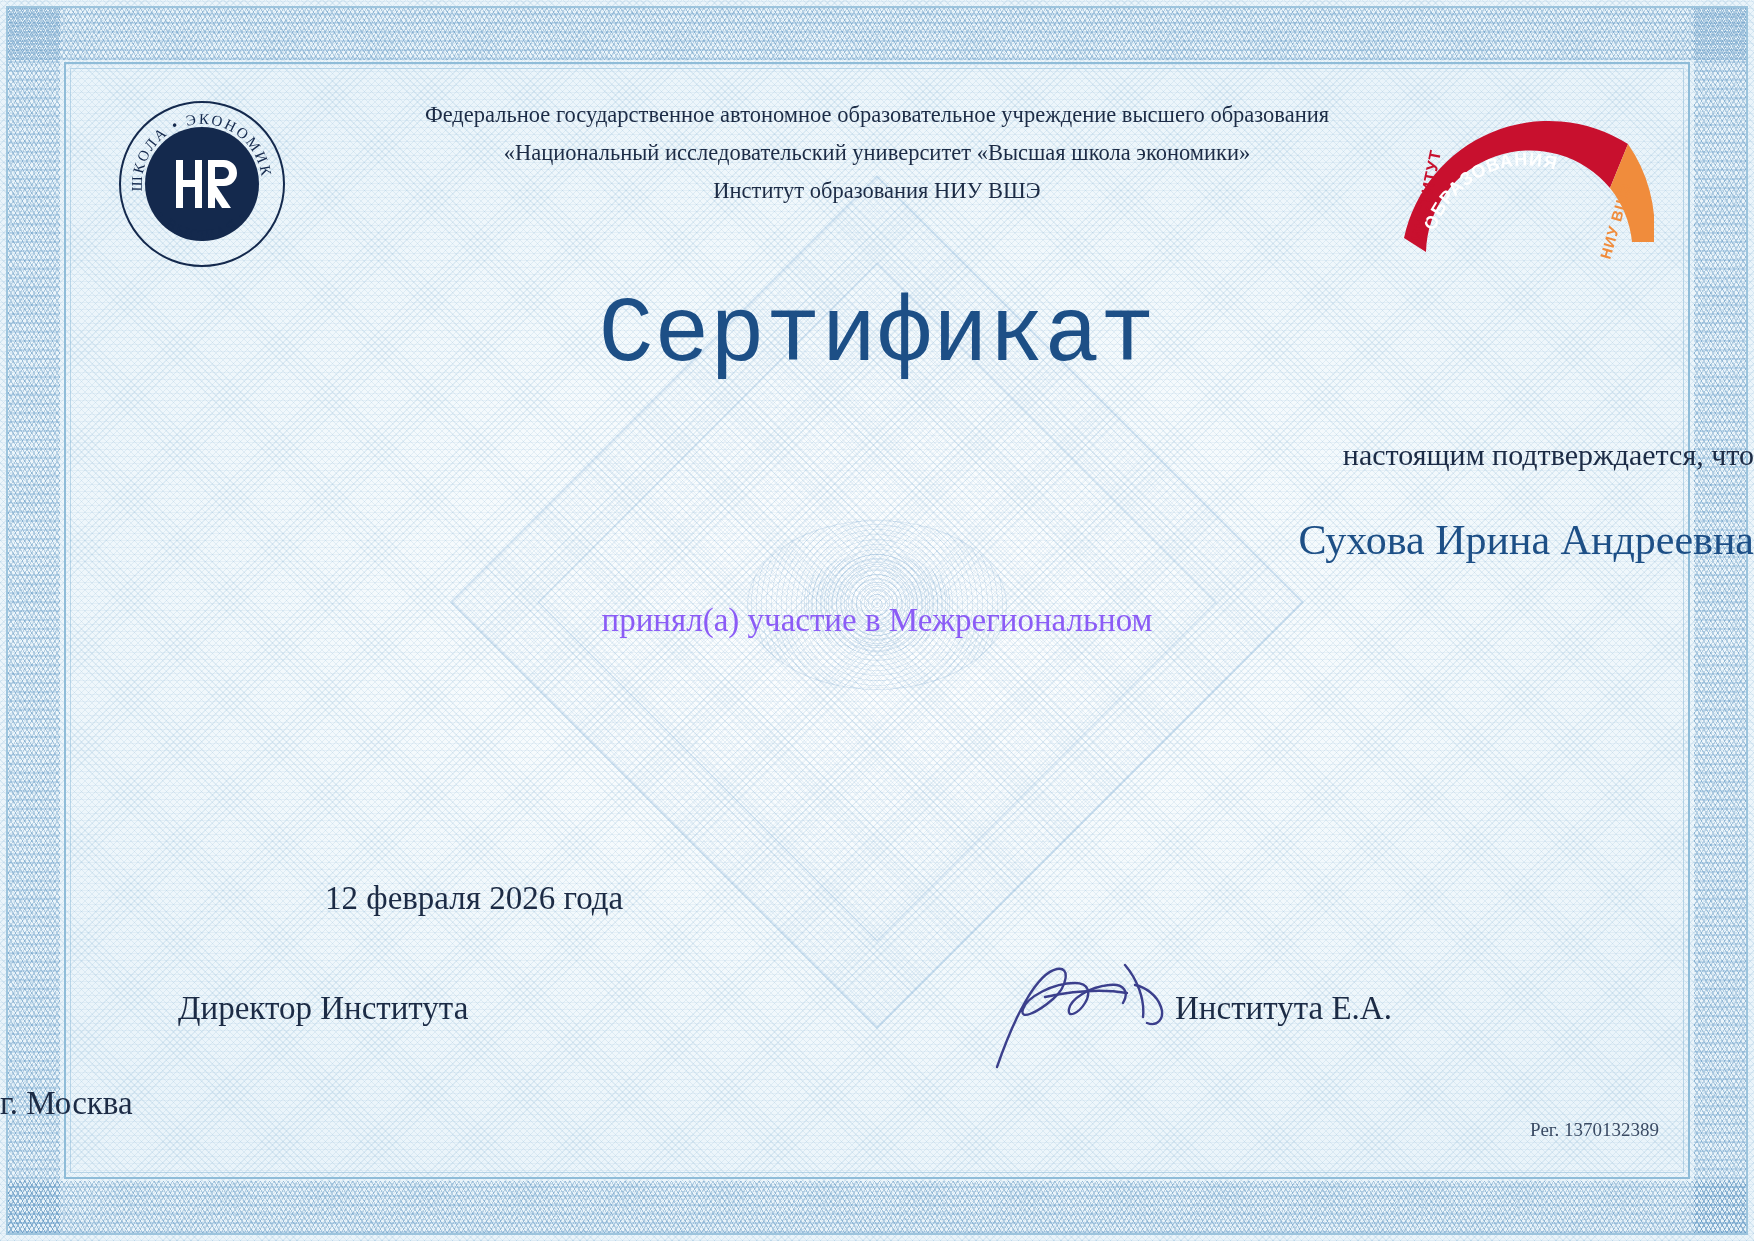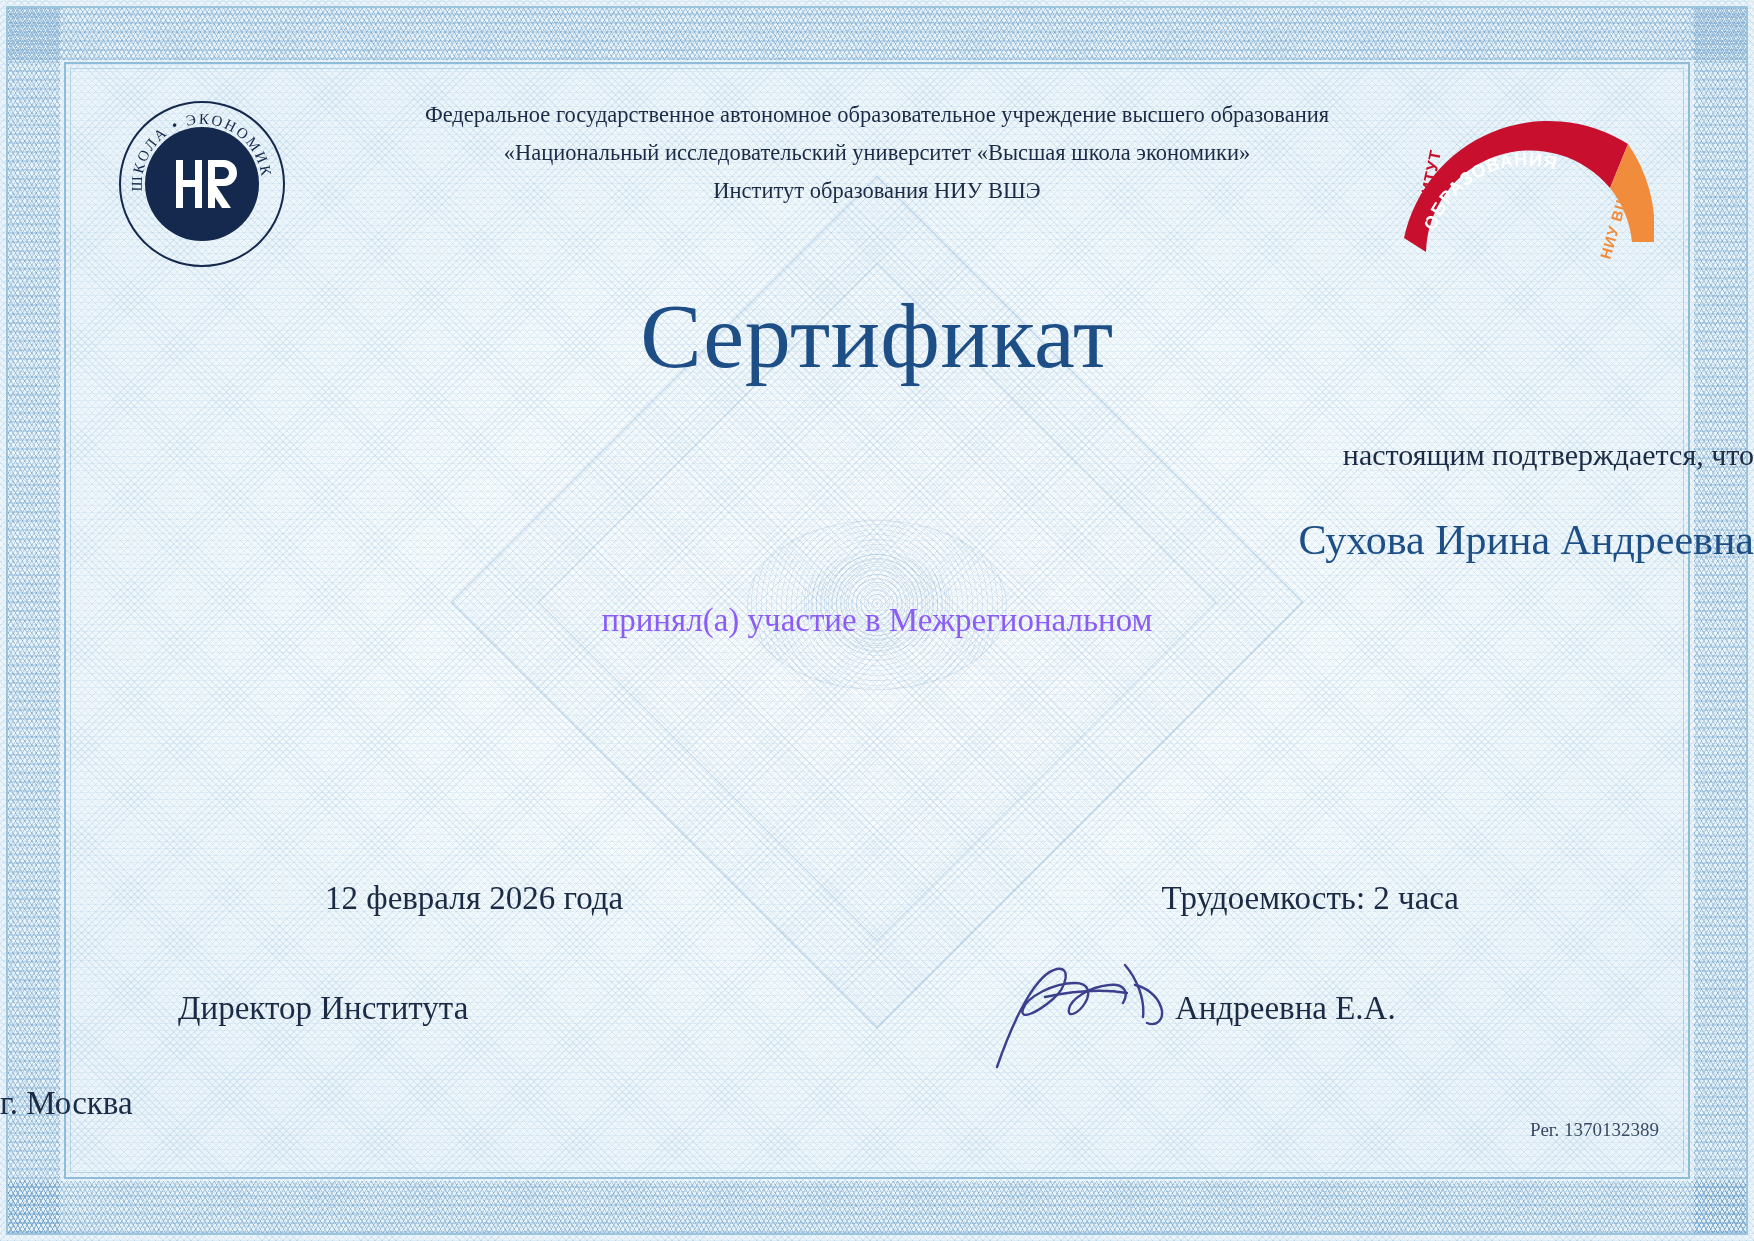--- a/index.html
+++ b/index.html
@@ -157,20 +157,21 @@
 
   .title {
     position: absolute;
     left: 0; right: 0;
     top: 290px;
     text-align: center;
     font-size: 92px;
     line-height: 1;
     color: #1d4f86;
     letter-spacing: 0.5px;
+    font-family: Liberation Mono, monospace;
   }
 
   .line-confirm {
     position: absolute;
     left: 0; right: 0;
     top: 438px;
     text-align: right;
     font-size: 30px;
     color: #1c2b45;
   }
@@ -328,35 +329,34 @@
     <div class="title">Сертификат</div>
 
     <div class="line-confirm">настоящим подтверждается, что</div>
 
     <div class="recipient">Сухова Ирина Андреевна</div>
 
     <div class="body-line body-line-1">принял(а) участие в Межрегиональном</div>
 
 
     <div class="date">12 февраля 2026 года</div>
-    <div class="workload">Трудоемкость: 2 часа</div>
 
     <div class="director-title">Директор Института</div>
 
     <div class="signature">
       <svg width="215" height="120" viewBox="0 0 215 120" xmlns="http://www.w3.org/2000/svg">
         <g fill="none" stroke="#3b3f8c" stroke-width="2.4" stroke-linecap="round">
           <path d="M 12,112 C 30,60 52,18 72,14 c 14,-3 10,18 -4,30 -16,14 -34,22 -30,10 4,-12 30,-26 52,-26 14,0 16,10 10,20 -6,10 -18,16 -16,6 2,-10 20,-22 40,-24 16,-2 20,8 14,18"></path>
           <path d="M 60,42 c 28,-6 58,-8 82,-4"></path>
           <path d="M 140,10 c 12,14 20,34 18,52"></path>
           <path d="M 150,30 c 10,2 22,10 26,22 4,12 -4,20 -14,16"></path>
         </g>
       </svg>
     </div>
 
-    <div class="director-name">Андреевна Е.А.</div>
+    <div class="director-name">Института Е.А.</div>
 
     <div class="city">г. Москва</div>
 
     <div class="reg-number">Рег. 1370132389</div>
 
   </div>
 </div>
 
 </body></html>

